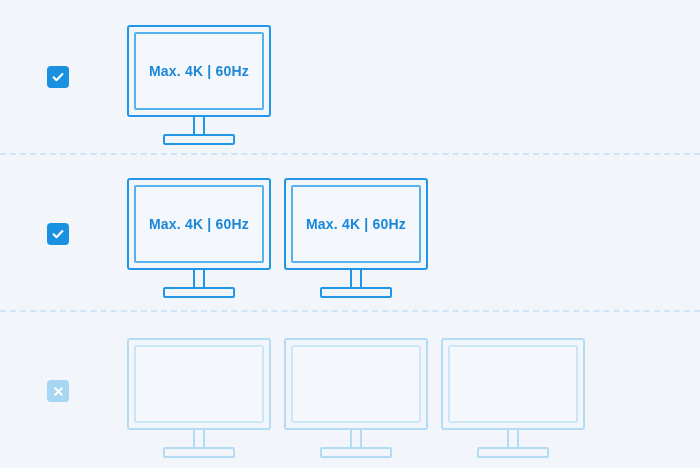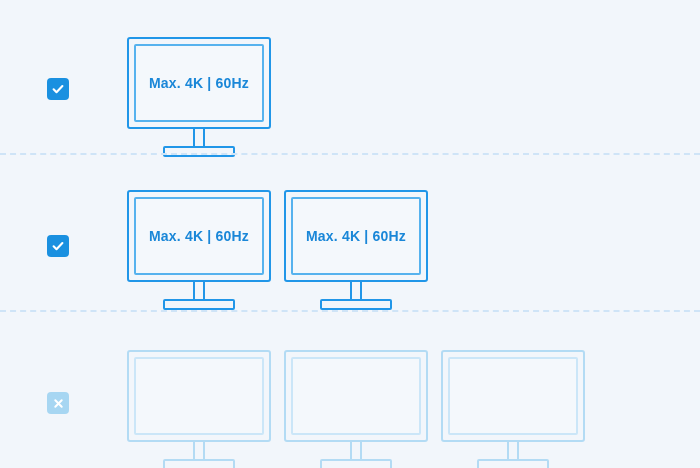--- a/index.html
+++ b/index.html
@@ -30,21 +30,20 @@
     border-top: 2px dashed #cfe4f7;
   }
   .divider.d1 { top: 153px; }
   .divider.d2 { top: 310px; }
 
   
   .row {
     position: absolute;
     left: 0;
     width: 700px;
-    margin-top: 12px;
   }
   .row.r1 { top: 0px;   height: 153px; }
   .row.r2 { top: 153px; height: 157px; }
   .row.r3 { top: 310px; height: 158px; }
 
   
   .checkbox {
     position: absolute;
     width: 22px;
     height: 22px;

